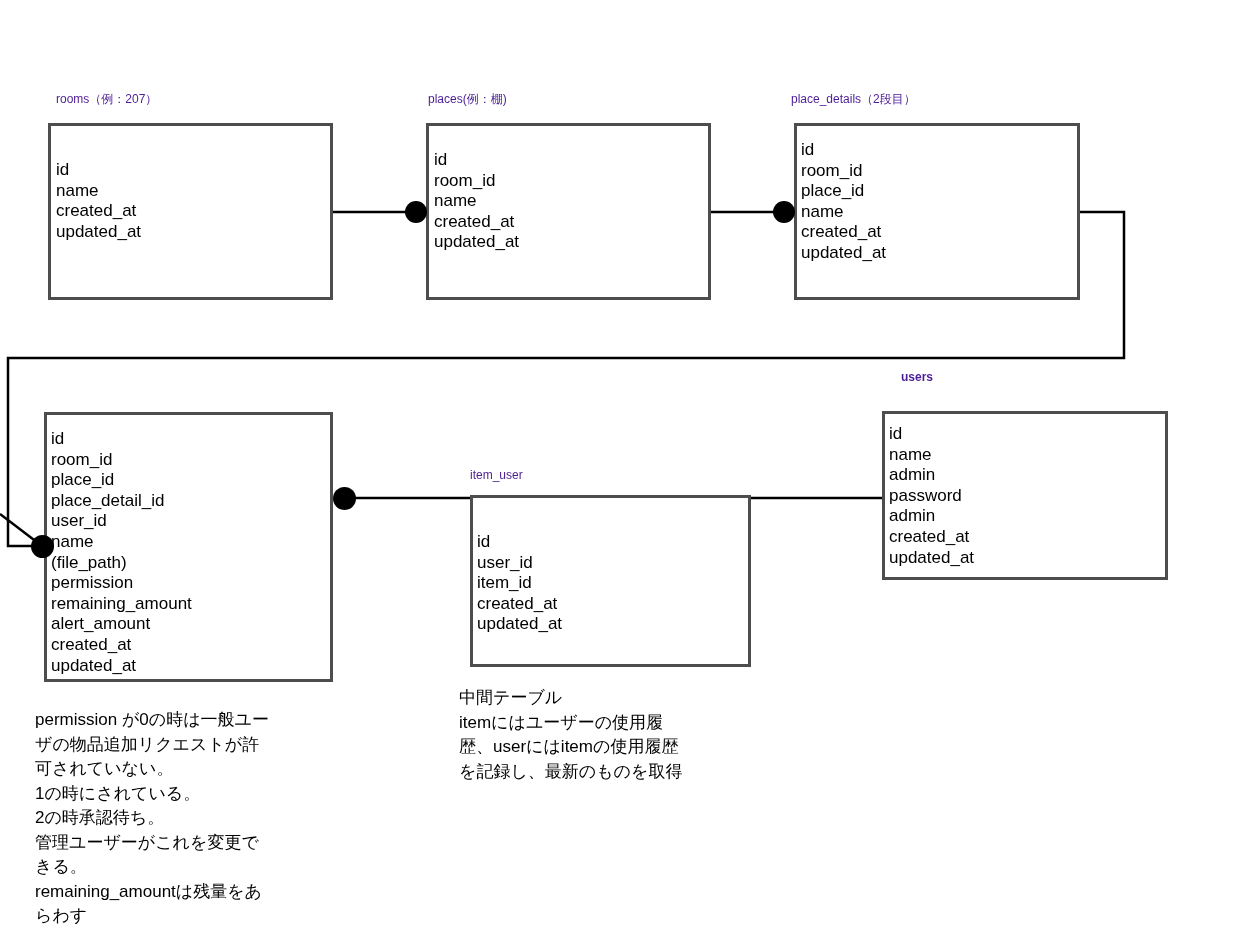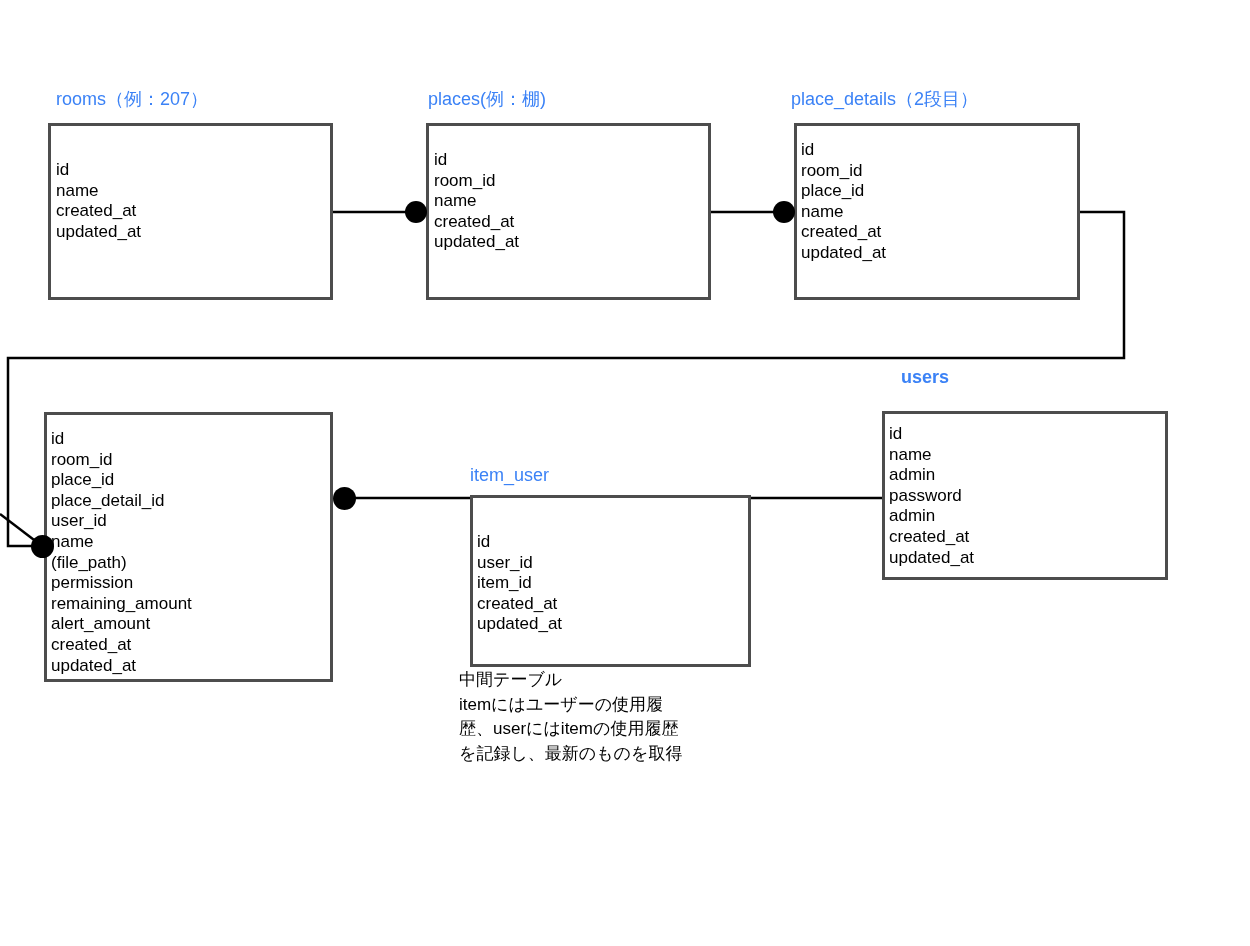--- a/index.html
+++ b/index.html
@@ -29,23 +29,23 @@
   }
   .entity {
     position: absolute;
     box-sizing: border-box;
     background: #ffffff;
     border: 3px solid #4d4d4d;
     z-index: 2;
   }
   .entity-title {
     position: absolute;
-    font-size: 18px;
+    font-size: 12px;
     line-height: 22px;
-    color: #3b82f6;
+    color: #4c1d95;
     white-space: pre-line;
     z-index: 3;
     text-align: right;
   }
   .field-list {
     position: absolute;
     font-size: 17px;
     line-height: 20.6px;
     color: #000000;
     z-index: 4;
@@ -54,20 +54,21 @@
   .field-list div {
     height: 20.6px;
   }
   .note {
     position: absolute;
     font-size: 17px;
     line-height: 24.5px;
     color: #000000;
     white-space: pre-line;
     z-index: 3;
+    margin-top: 18px;
   }
   .dot {
     position: absolute;
     border-radius: 50%;
     background: #000000;
     z-index: 5;
   }
 </style>
 </head>
 <body>
@@ -131,20 +132,29 @@
     <div>name</div>
     <div>(file_path)</div>
     <div>permission</div>
     <div>remaining_amount</div>
     <div>alert_amount</div>
     <div>created_at</div>
     <div>updated_at</div>
   </div>
   <div class="dot" style="left:31px; top:535px; width:23px; height:23px;"></div>
   <div class="dot" style="left:333px; top:487px; width:23px; height:23px;"></div>
+  <div class="note" style="left:35px; top:690px; width:310px;">permission が0の時は一般ユー
+ザの物品追加リクエストが許
+可されていない。
+1の時にされている。
+2の時承認待ち。
+管理ユーザーがこれを変更で
+きる。
+remaining_amountは残量をあ
+らわす</div>
 
   <div class="entity-title" style="left:470px; top:464px;">item_user</div>
   <div class="entity" style="left:470px; top:495px; width:281px; height:172px;"></div>
   <div class="field-list" style="left:477px; top:532px;">
     <div>id</div>
     <div>user_id</div>
     <div>item_id</div>
     <div>created_at</div>
     <div>updated_at</div>
   </div>

